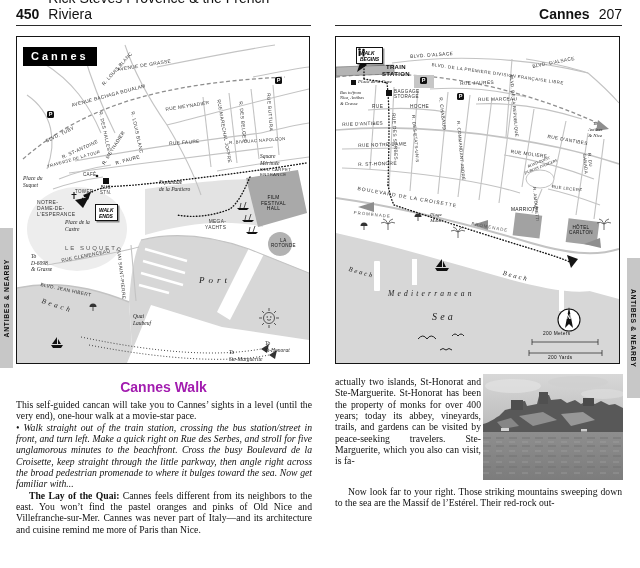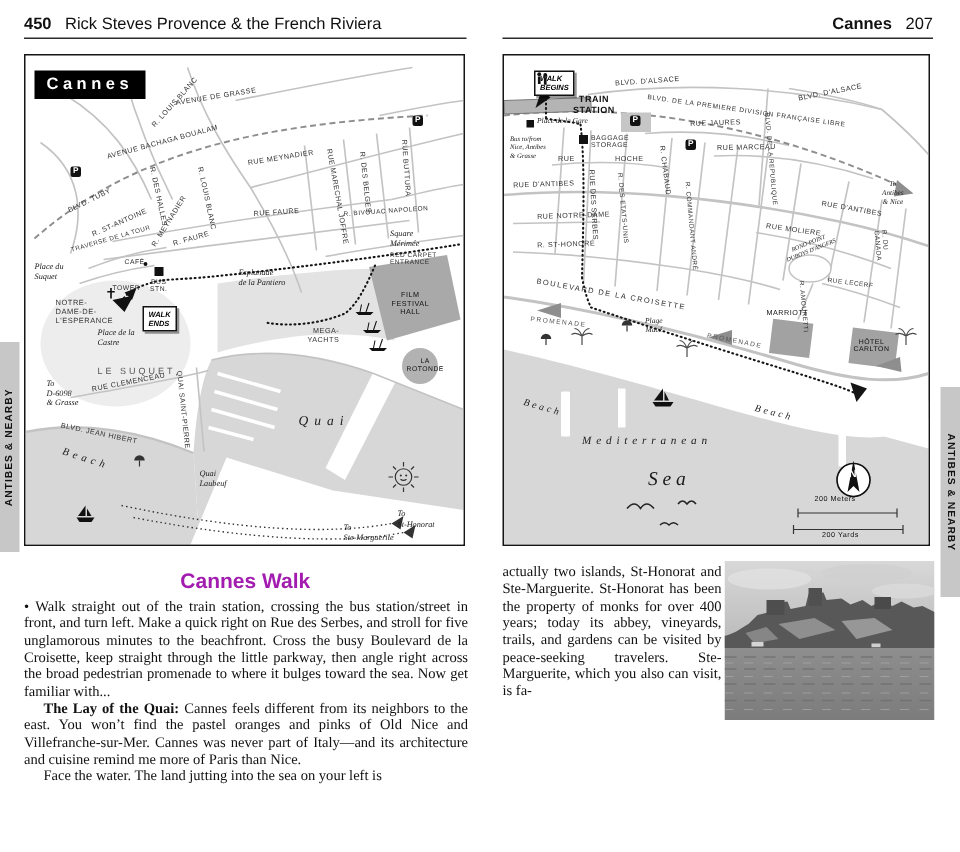--- a/index.html
+++ b/index.html
@@ -1,33 +1,33 @@
 <!DOCTYPE html>
 <html><head>
 <meta charset="utf-8">
 <style>
   html,body{margin:0;padding:0}
   body{width:640px;height:568px;position:relative;background:#fff;font-family:"Liberation Sans",sans-serif;overflow:hidden}
-  .hdr{position:absolute;top:11px;height:15px;border-bottom:1px solid #2b2b2b;font-size:11px;color:#111;display:flex;align-items:flex-end;padding-bottom:3px;box-sizing:border-box}
+  .hdr{position:absolute;top:11px;height:15px;border-bottom:1px solid #2b2b2b;font-size:14px;color:#111;display:flex;align-items:flex-end;padding-bottom:3px;box-sizing:border-box}
   .hdr b{font-weight:bold}
   .map{position:absolute;top:36px;border:1.2px solid #151515;background:#fff;overflow:hidden}
   .map svg{position:absolute;left:0;top:0}
   .maptitle{position:absolute;left:6px;top:10px;background:#000;color:#fff;font:bold 11px/1 "Liberation Sans",sans-serif;padding:4px 8px;letter-spacing:3px}
   .sl{position:absolute;font-family:"Liberation Sans",sans-serif;font-size:4.8px;line-height:1.15;letter-spacing:.35px;color:#333;white-space:pre-line;transform-origin:0 0}
   .pl{position:absolute;font-family:"Liberation Serif",serif;font-style:italic;font-size:5.5px;line-height:1.22;color:#1a1a1a;white-space:pre-line;transform-origin:0 0}
   .walkbox{position:absolute;border:1px solid #111;background:#fff;font:italic bold 5px/1.2 "Liberation Sans",sans-serif;padding:1.5px 3px;white-space:pre-line;display:flex;align-items:center;gap:2px;box-shadow:1.5px 1.5px 0 rgba(0,0,0,.4)}
   .picon{position:absolute;width:7px;height:7px;background:#111;color:#fff;font:bold 5.5px/7px "Liberation Sans",sans-serif;text-align:center;border-radius:1.5px}
   .sqicon{position:absolute;background:#111}
   .tab{position:absolute;width:13px;background:#c7c7c7;display:flex;align-items:center;justify-content:center}
   .tab span{font:bold 6.8px "Liberation Sans",sans-serif;letter-spacing:.7px;white-space:nowrap;color:#111}
   .tab-left span{writing-mode:vertical-rl;transform:rotate(180deg)}
   .tab-right span{writing-mode:vertical-rl}
   .article{position:absolute;font-family:"Liberation Serif",serif;font-size:9.7px;line-height:11.35px;color:#111;text-align:justify}
   .article p{margin:0}
-  .ital{}
+  .ital{font-style:italic}
   .ind{text-indent:13px}
   .walkhead{position:absolute;margin:0;font:bold 14px "Liberation Sans",sans-serif;text-align:center;color:#a21caf}
   .ctr{text-align:center}
 </style>
 </head>
 <body>
 
 <div class="tab tab-left" style="left:0;top:228px;height:140px">
   <span>ANTIBES &amp; NEARBY</span>
 </div>
@@ -182,21 +182,21 @@
 Mérimée</span>
   <span class="sl" style="left:243px;top:131px;font-size:4.3px">RED CARPET
 ENTRANCE</span>
   <span class="sl ctr" style="left:244px;top:158px;font-size:4.8px;color:#111">FILM
 FESTIVAL
 HALL</span>
   <span class="sl" style="left:188px;top:182px;text-align:right">MEGA-
 YACHTS</span>
   <span class="sl ctr" style="left:254px;top:201px;font-size:4.5px;color:#111">LA
 ROTONDE</span>
-  <span class="pl" style="left:182px;top:238px;font-size:9px;letter-spacing:4px">Quai</span>
+  <span class="pl" style="left:182px;top:238px;font-size:9px;letter-spacing:4px">Port</span>
   <span class="pl" style="left:248px;top:303px">To
 St-Honorat</span>
   <span class="pl" style="left:212px;top:312px">To
 Ste-Marguerite</span>
 </div>
 
 <div class="map" style="left:335px;width:283px;height:326px">
 <svg width="283" height="326" viewBox="0 0 283 326">
   <path d="M0,196 C55,208 115,226 165,240 C205,251 238,258 260,253 C270,250 278,246 283,242 L283,326 L0,326 Z" fill="#d7d7d7"></path>
   <path d="M246,252 L283,230 L283,262 Z" fill="#ffffff"></path>
@@ -345,37 +345,38 @@
   <span class="sl" style="left:18px;top:173px;transform:rotate(6deg);font-size:4.4px;letter-spacing:1px;color:#555">PROMENADE</span>
   <span class="sl" style="left:136px;top:184px;transform:rotate(11deg);font-size:4.4px;letter-spacing:1px;color:#555">PROMENADE</span>
   <span class="pl ctr" style="left:94px;top:175px;font-size:5px">Plage
 Macé</span>
   <span class="sl" style="left:175px;top:170px;font-size:4.8px;color:#111">MARRIOTT</span>
   <span class="sl ctr" style="left:233px;top:188px;font-size:4.6px;color:#111">HÔTEL
 CARLTON</span>
   <span class="pl" style="left:14px;top:228px;font-size:6.5px;letter-spacing:2px;transform:rotate(16deg)">Beach</span>
   <span class="pl" style="left:168px;top:232px;font-size:6.5px;letter-spacing:2px;transform:rotate(14deg)">Beach</span>
   <span class="pl" style="left:52px;top:252px;font-size:7.5px;letter-spacing:3.2px">Mediterranean</span>
-  <span class="pl" style="left:96px;top:274px;font-size:13px;letter-spacing:3.2px">Sea</span>
+  <span class="pl" style="left:96px;top:274px;font-size:10px;letter-spacing:3.2px">Sea</span>
   <span class="sl" style="left:207px;top:294px;font-size:4.8px;color:#111">200 Meters</span>
   <span class="sl" style="left:212px;top:318px;font-size:4.8px;color:#111">200 Yards</span>
   <span class="sl" style="left:230px;top:276px;font-size:7px;font-weight:bold;color:#fff;letter-spacing:0">N</span>
   <span class="picon" style="left:84px;top:40px"><span>P</span></span>
   <span class="picon" style="left:121px;top:56px"><span>P</span></span>
 </div>
 
 <h1 class="walkhead" style="left:16px;top:379px;width:295px">Cannes Walk</h1>
 <div class="article" style="left:16px;top:399px;width:296px">
+  <p>This self-guided cancan will take you to Cannes’ sights in a level (until the very end), one-hour walk at a movie-star pace.</p>
   <p class="ital">• Walk straight out of the train station, crossing the bus station/street in front, and turn left. Make a quick right on Rue des Serbes, and stroll for five unglamorous minutes to the beachfront. Cross the busy Boulevard de la Croisette, keep straight through the little parkway, then angle right across the broad pedestrian promenade to where it bulges toward the sea. Now get familiar with...</p>
   <p class="ind"><b>The Lay of the Quai:</b><span> Cannes feels different from its neighbors to the east. You won’t find the pastel oranges and pinks of Old Nice and Villefranche-sur-Mer. Cannes was never part of Italy—and its architecture and cuisine remind me more of Paris than Nice.</span></p>
-  <p class="ind">Face the water. The land jutting into the sea on your left is</p>
 </div>
 
 <div class="article" style="left:335px;top:376px;width:146px;height:112px;overflow:hidden">actually two islands, St-Honorat and Ste-Marguerite. St-Honorat has been the property of monks for over 400 years; today its abbey, vineyards, trails, and gardens can be visited by peace-seeking travelers. Ste-Marguerite, which you also can visit, is fa-</div>
 <div class="article" style="left:335px;top:486px;width:287px">
+  <p class="ind">Now look far to your right. Those striking mountains sweeping down to the sea are the Massif de l’Estérel. Their red-rock out-</p>
 </div>
 
 <div style="position:absolute;left:483px;top:374px;width:140px;height:106px">
 <svg width="140" height="106" viewBox="0 0 140 106">
   <defs>
     <linearGradient id="sky" x1="0" y1="0" x2="0" y2="1">
           <stop offset="0" stop-color="#d8d8d8"></stop>
           <stop offset="1" stop-color="#b9b9b9"></stop>
         </linearGradient>
     <linearGradient id="seaG" x1="0" y1="0" x2="0" y2="1">

